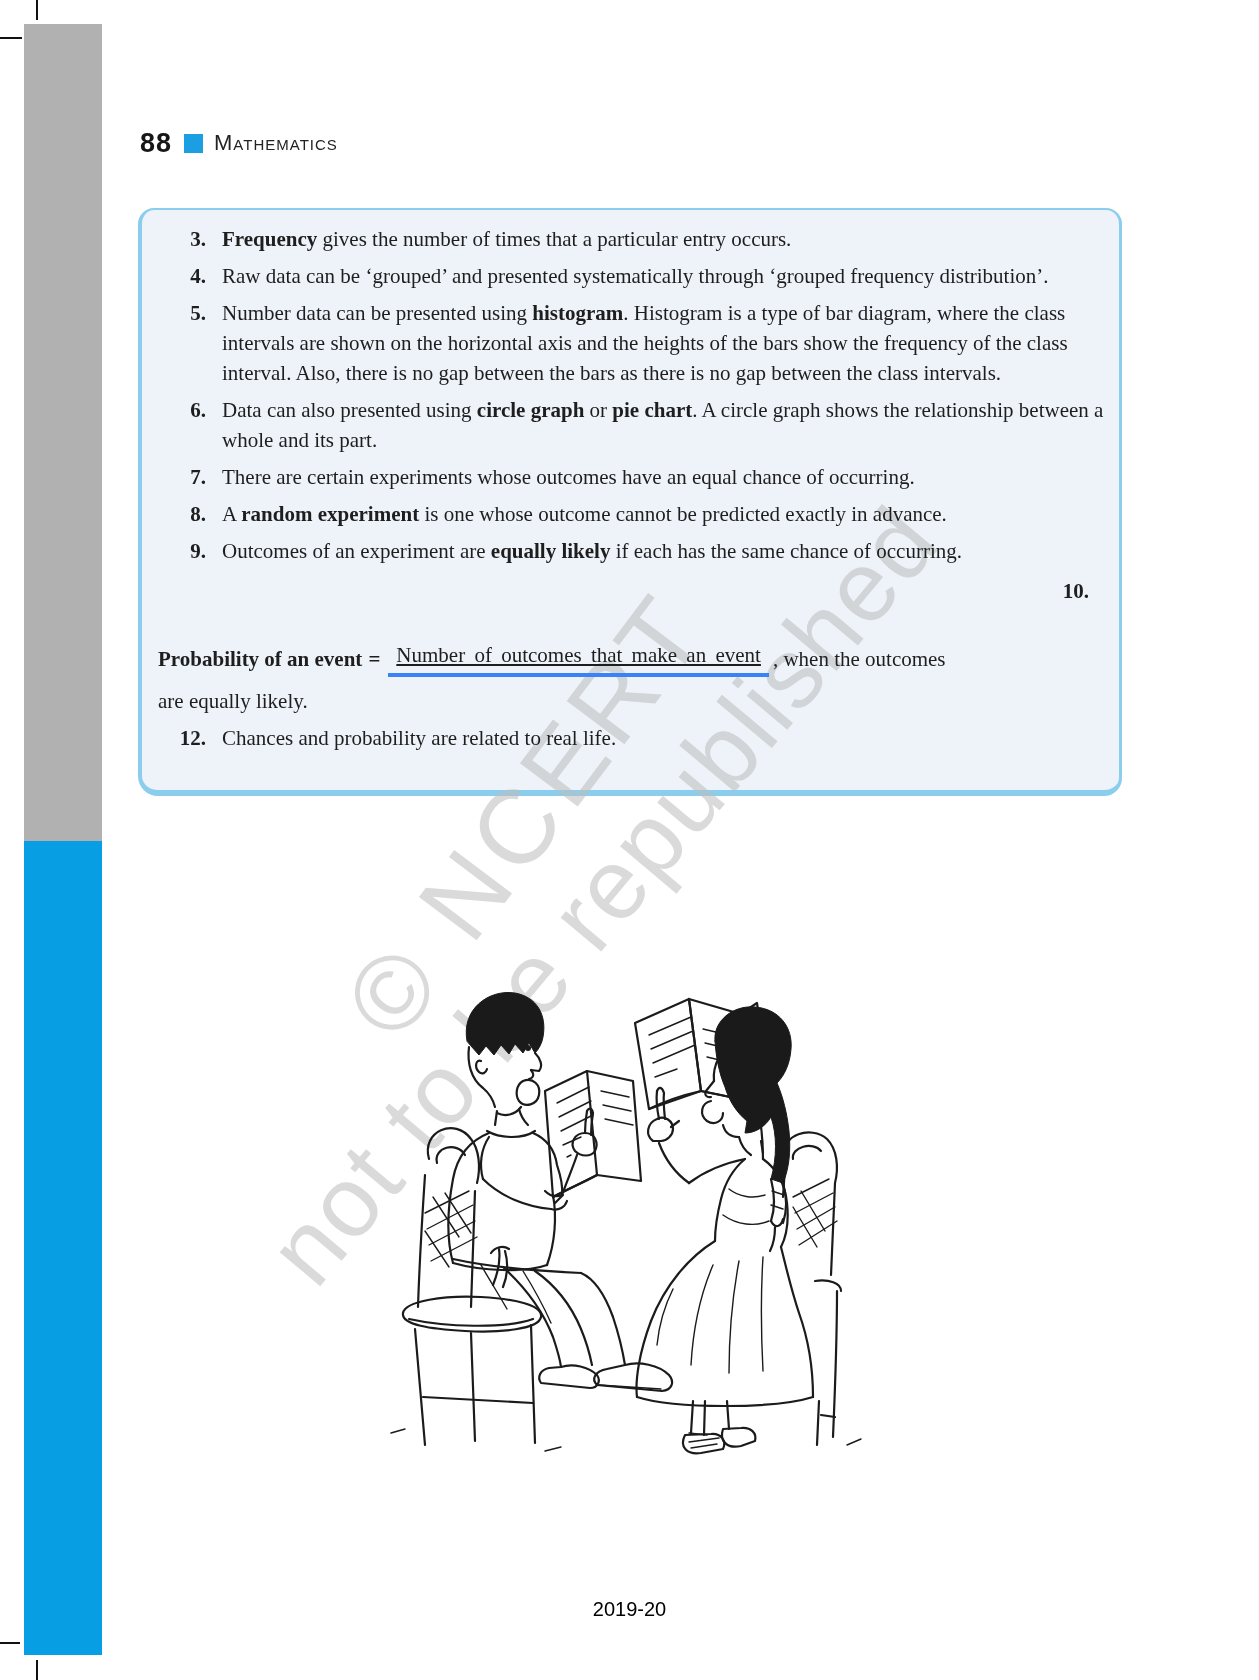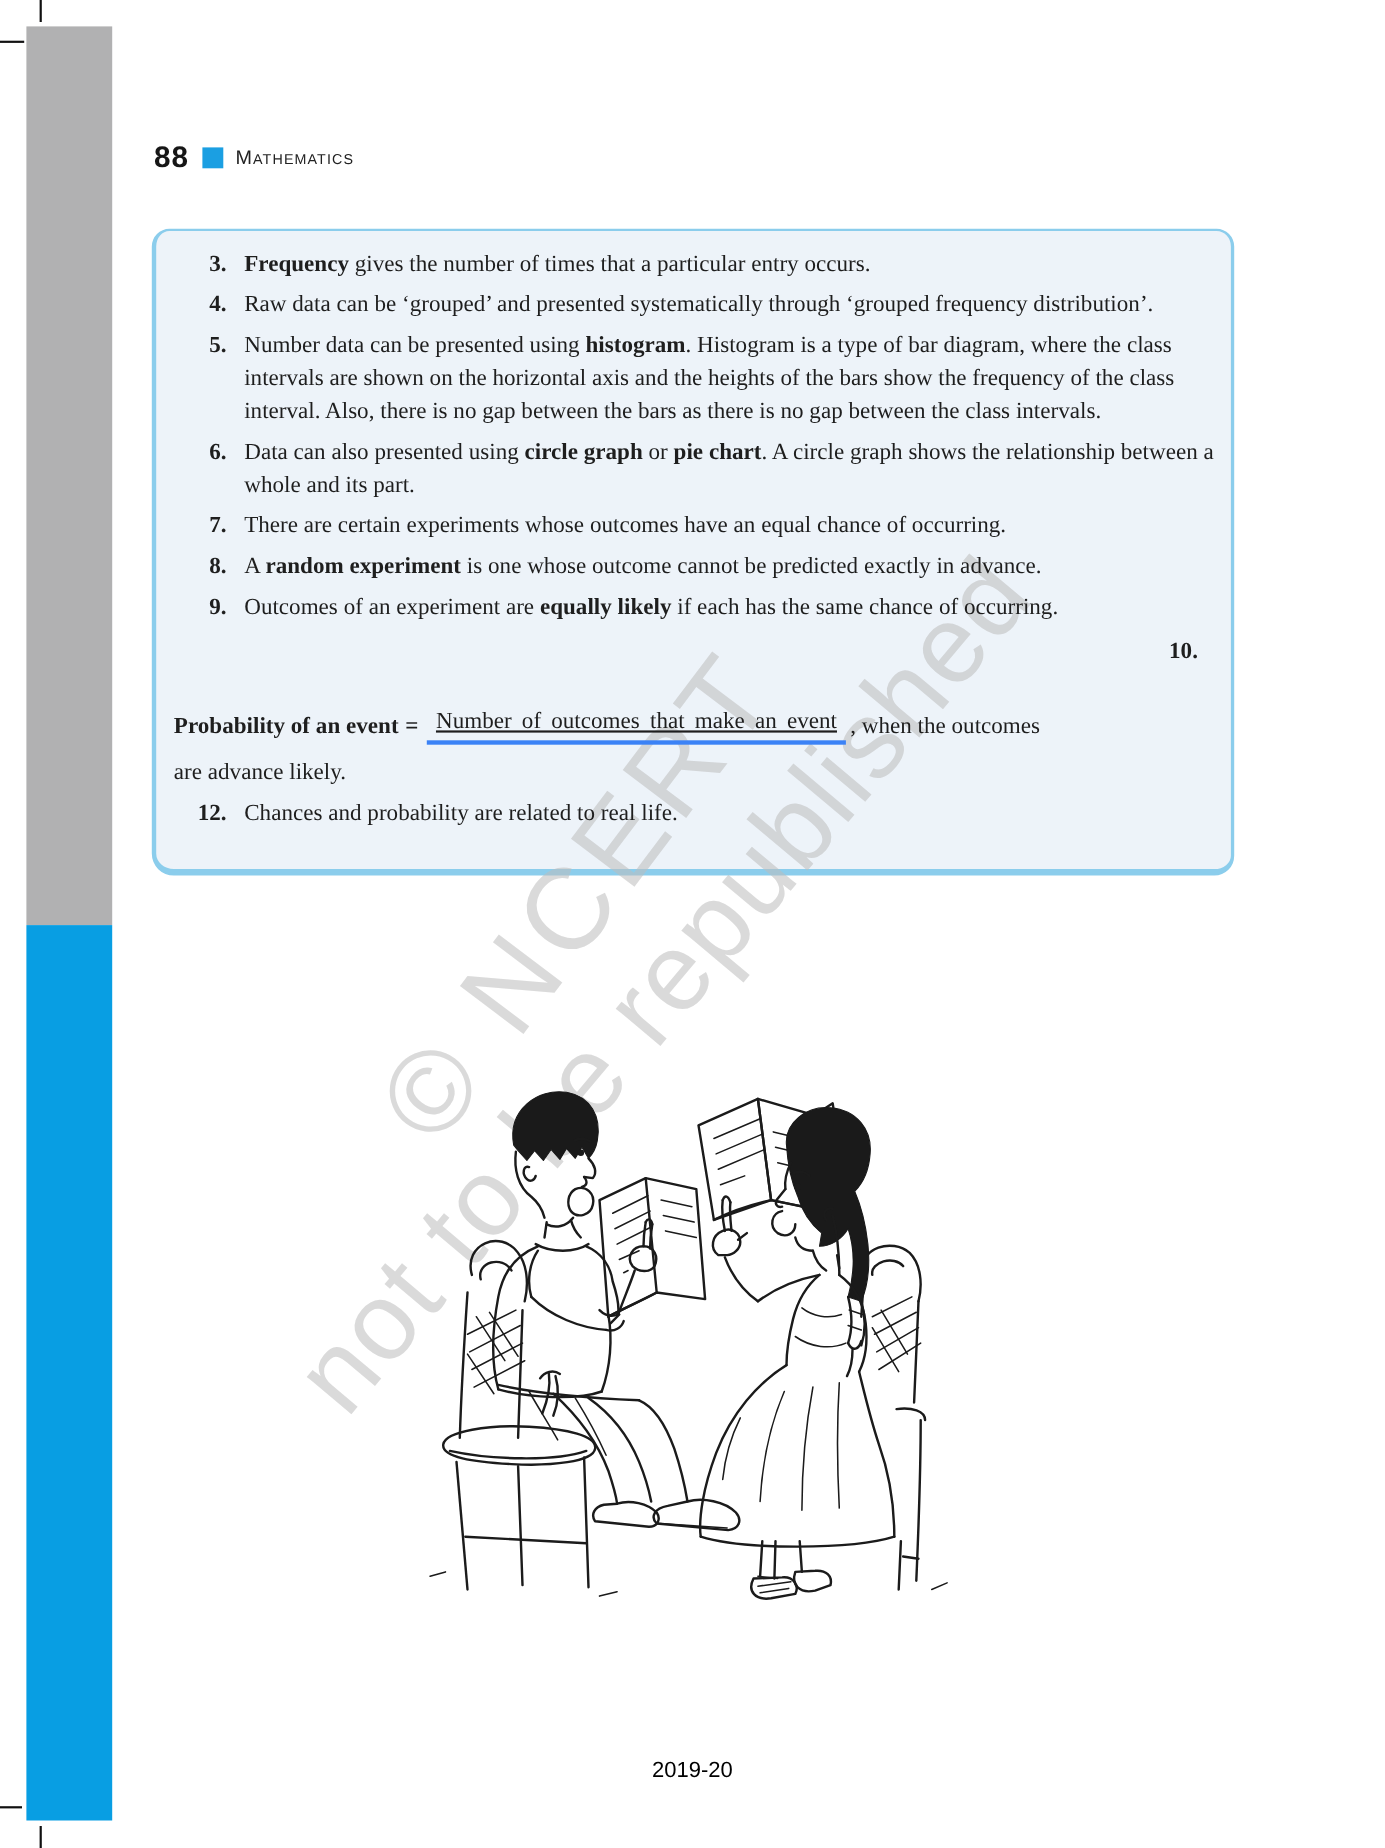--- a/index.html
+++ b/index.html
@@ -21,21 +21,21 @@
   .band-gray{position:absolute;left:24px;top:24px;width:78px;height:817px;background:#b1b1b2;}
   .band-blue{position:absolute;left:24px;top:841px;width:78px;height:814px;background:#089ee3;}
   
   .page-header{
     position:absolute;left:140px;top:128px;height:30px;
     display:flex;align-items:center;
     font-family:"Liberation Sans", sans-serif;
   }
   .page-num{font-size:27px;font-weight:bold;color:#161616;letter-spacing:1px;}
   .blue-square{display:inline-block;width:19px;height:19px;background:#1b9fe2;margin:0 11px 0 12px;}
-  .subject{font-variant:small-caps;font-size:18px;letter-spacing:1px;color:#222;}
+  .subject{font-variant:small-caps;font-size:22px;letter-spacing:1px;color:#222;}
   
   .watermark{
     position:absolute;z-index:5;white-space:nowrap;
     font-family:"Liberation Sans", sans-serif;
     color:#bdbdbd;opacity:.55;font-weight:normal;pointer-events:none;
   }
   .wm1{left:265px;top:755px;font-size:105px;letter-spacing:8px;transform:rotate(-53deg);}
   .wm2{left:115px;top:838px;font-size:100px;letter-spacing:2px;transform:rotate(-50deg);}
   
   .summary-box{
@@ -124,21 +124,21 @@
           <span class="num">10.</span>
           <div class="body">
             <div class="frow">
               <span class="b">Probability of an event</span>
               <span class="eq">=</span>
               <span class="frac">
                 <span class="top">Number of outcomes that make an event</span>
               </span>
               <span class="fsuffix">, when the outcomes</span>
             </div>
-            <div class="fcont">are advance likely.</div>
+            <div class="fcont">are equally likely.</div>
           </div>
         </div>
         <div class="item">
           <span class="num">12.</span>
           <div class="body"><span>Chances and probability are related to real life.</span></div>
         </div>
       </div>
   </section>
 
   <div class="watermark wm1">© NCERT</div>

